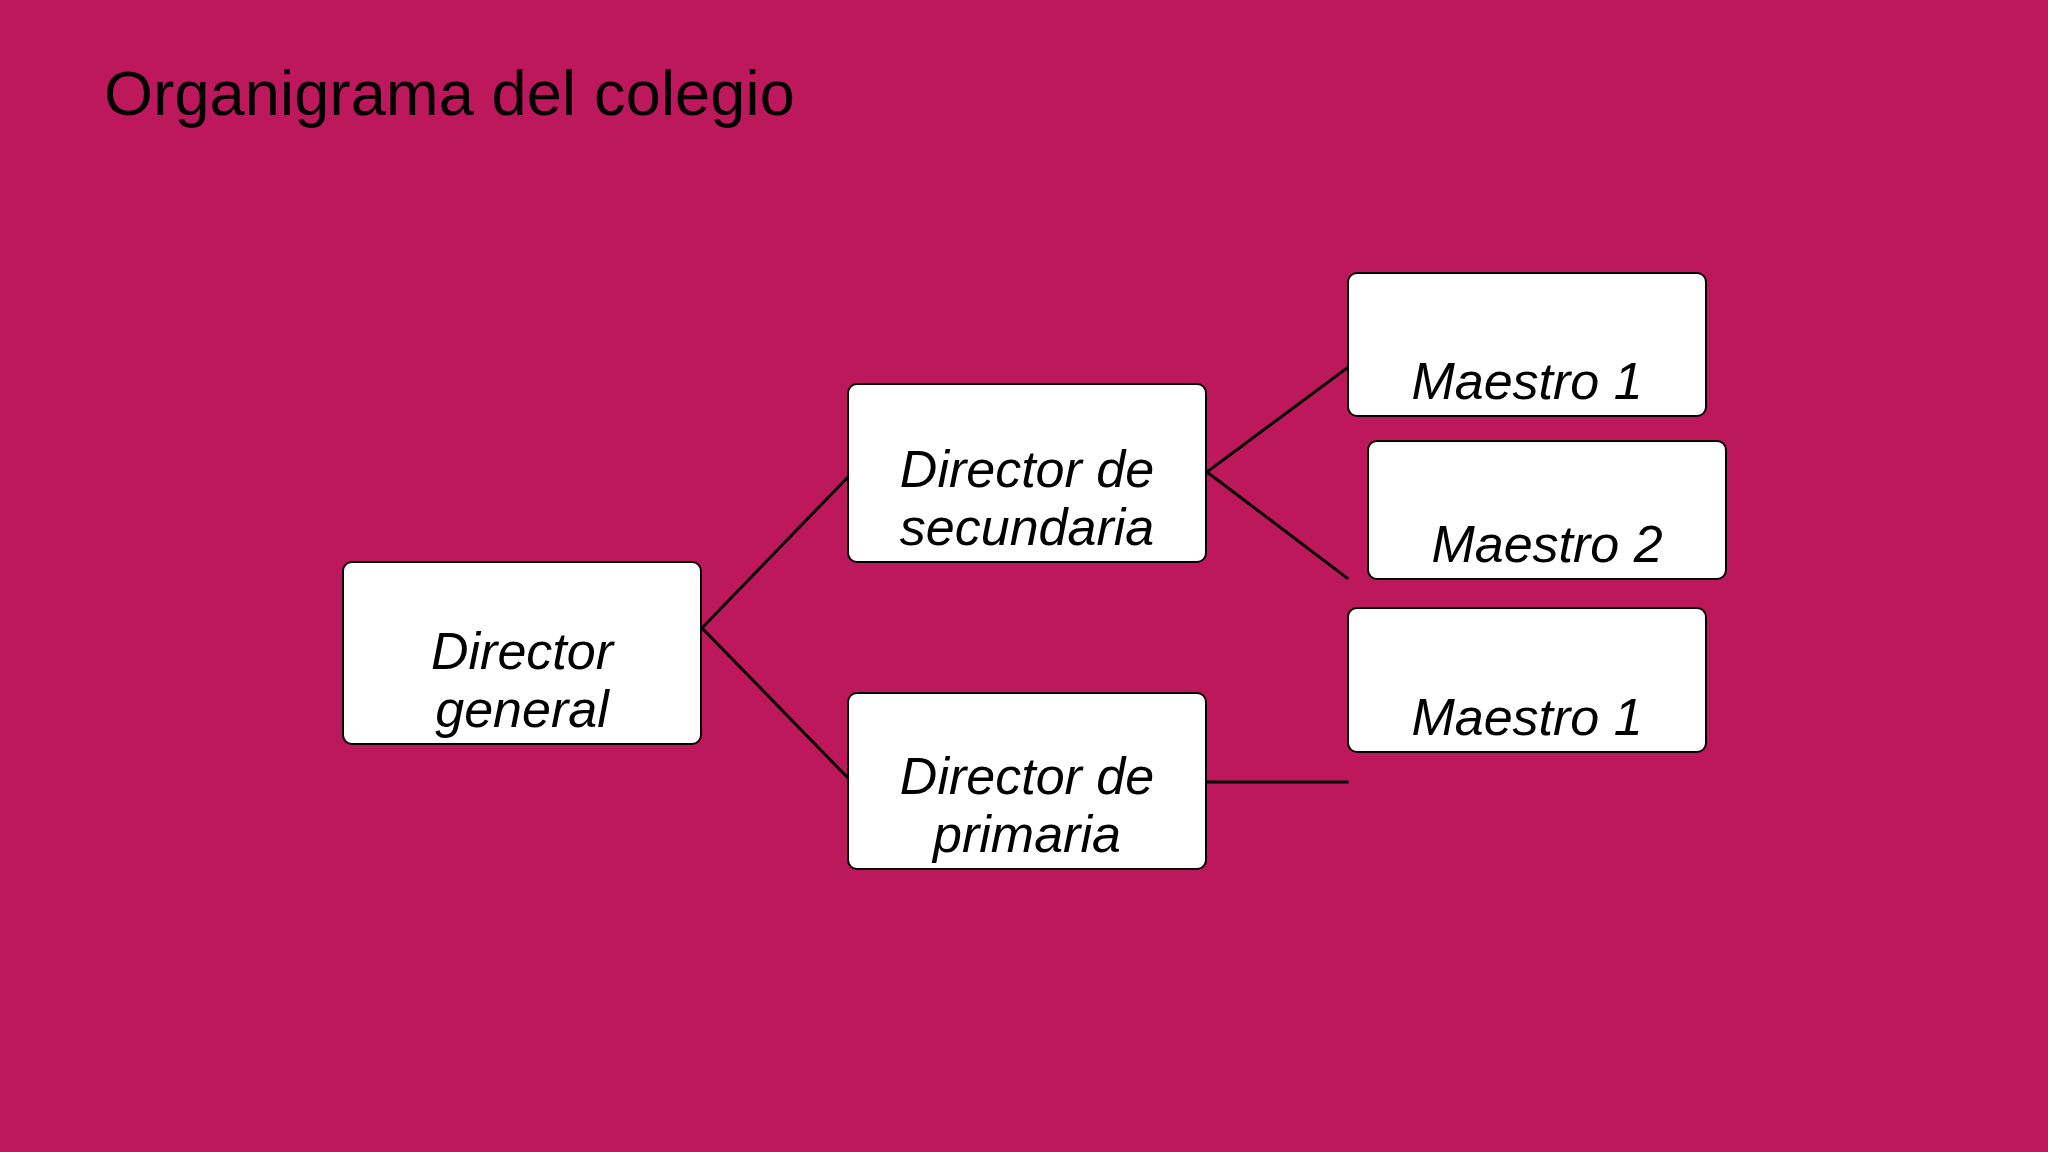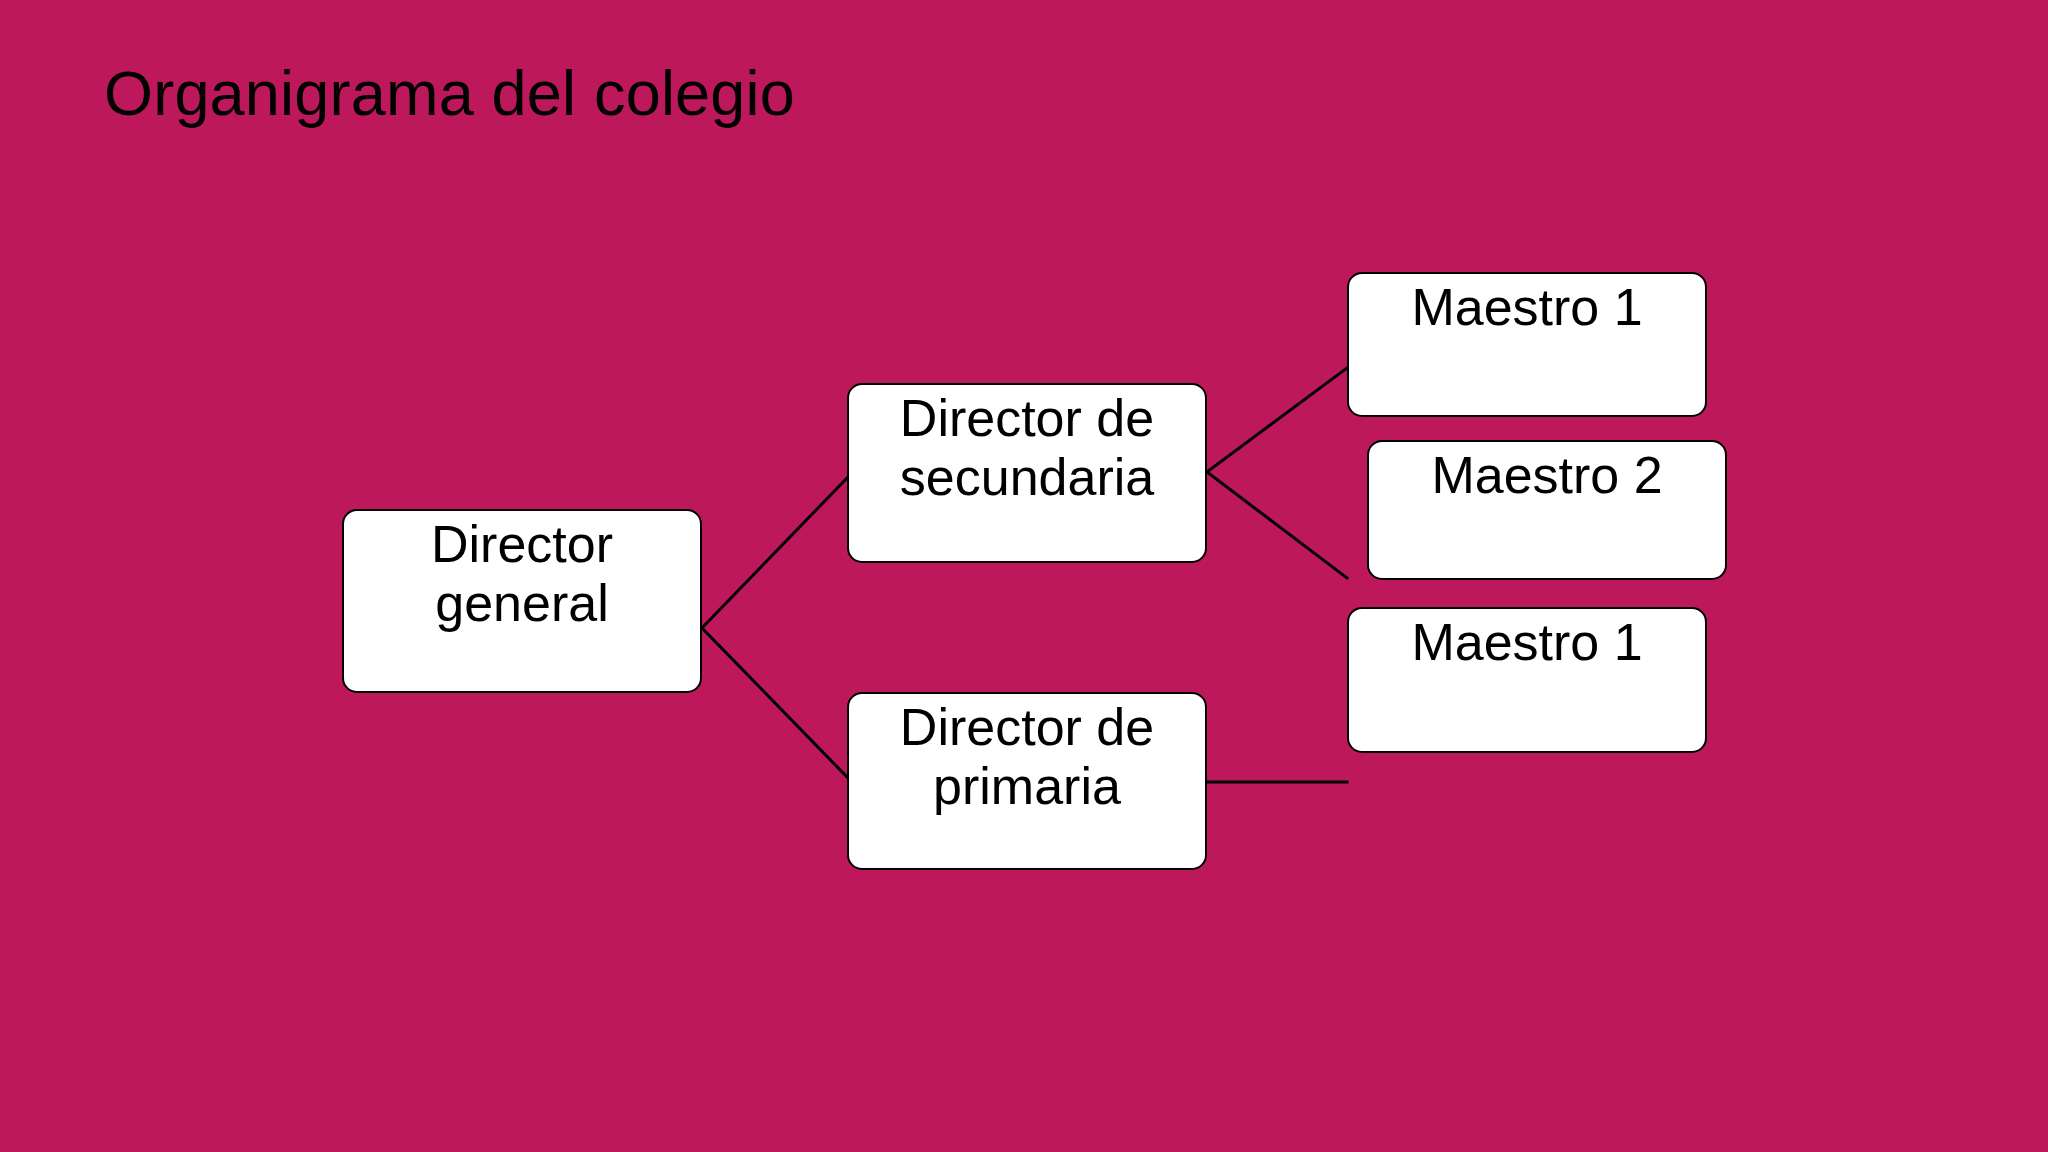--- a/index.html
+++ b/index.html
@@ -35,36 +35,37 @@
     top: 0;
     width: 2048px;
     height: 1152px;
     pointer-events: none;
   }
   .node {
     position: absolute;
     box-sizing: border-box;
     background: #ffffff;
     border: 2px solid #000000;
-    border-radius: 15px;
+    border-radius: 10px;
     display: flex;
-    align-items: flex-start;
+    align-items: flex-end;
     justify-content: center;
     text-align: center;
     padding: 4px 10px;
+    font-style: italic;
   }
   .node-label {
     font-size: 52px;
     line-height: 1.13;
     font-weight: 400;
     color: #000000;
     white-space: pre-line;
   }
   
-  #node-director-general { left: 342px; top: 509px; width: 360px; height: 184px; }
+  #node-director-general { left: 342px; top: 561px; width: 360px; height: 184px; }
   #node-director-secundaria { left: 847px; top: 383px; width: 360px; height: 180px; }
   #node-director-primaria { left: 847px; top: 692px; width: 360px; height: 178px; }
   #node-maestro-secundaria-1 { left: 1347px; top: 272px; width: 360px; height: 145px; }
   #node-maestro-secundaria-2 { left: 1347px; top: 440px; width: 360px; height: 140px; margin-left: 20px; }
   #node-maestro-primaria-1 { left: 1347px; top: 607px; width: 360px; height: 146px; }
 </style>
 </head>
 <body>
 
 <div id="slide">

